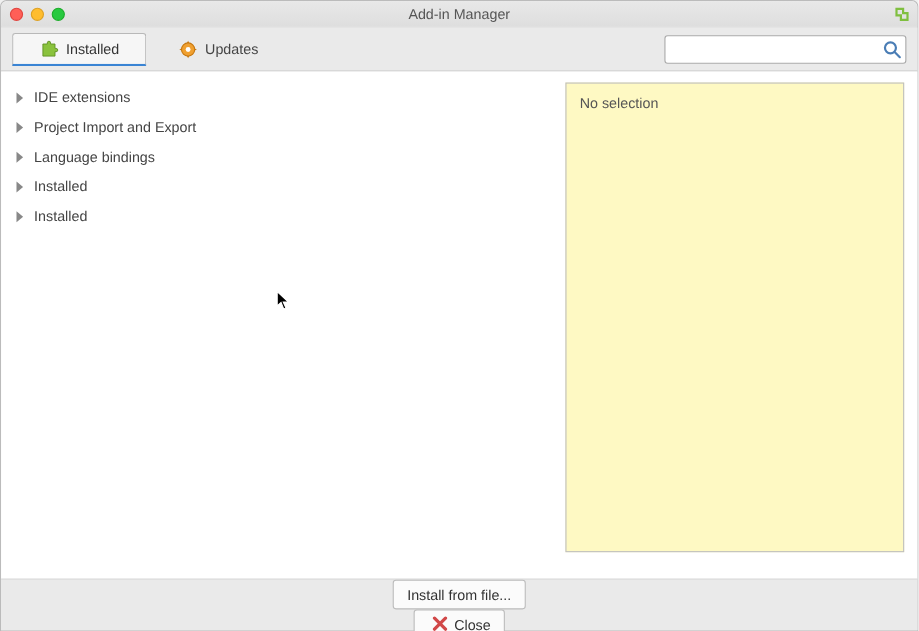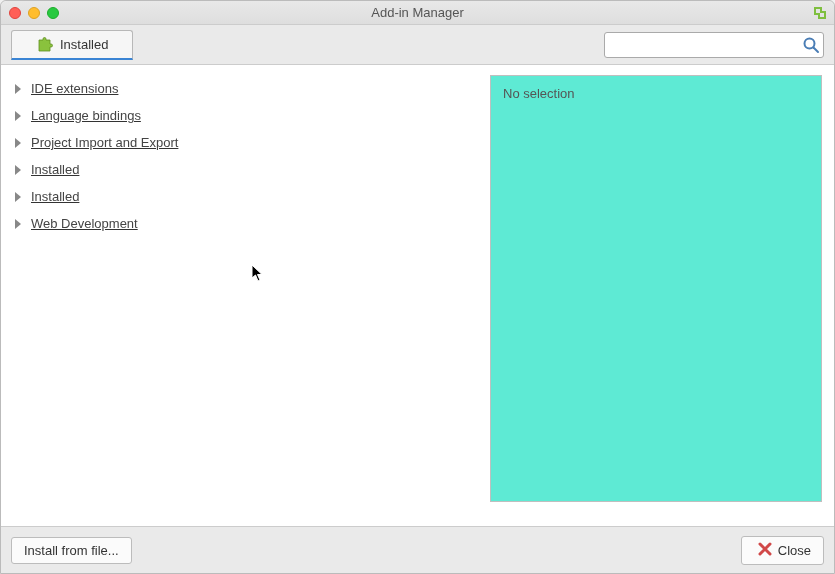--- a/index.html
+++ b/index.html
@@ -110,52 +110,52 @@
 .content {
   flex: 1;
   display: flex;
   background: #fff;
   border-bottom: 1px solid #ccc;
 }
 .tree {
   flex: 1;
   padding: 10px 8px;
   overflow: auto;
-  text-decoration: underline;
 }
 .tree-item {
   display: flex;
   align-items: center;
   gap: 10px;
   padding: 6px 6px;
   cursor: pointer;
   color: #444;
   font-size: 13px;
 }
 .chev {
   width: 0; height: 0;
   border-top: 5px solid transparent;
   border-bottom: 5px solid transparent;
   border-left: 6px solid #888;
 }
 .details {
-  width: 332px;
+  width: 308px;
   margin: 10px 12px 24px 4px;
   border: 1px solid #bfbfbf;
-  background: #5eead4;
+  background: #fef9c3;
   padding: 10px 12px;
   color: #555;
   font-size: 13px;
 }
 .footer {
   height: 46px;
   background: #eaeaea;
   display: flex;
   align-items: center;
   padding: 0 10px;
+  flex-direction: column;
 }
 .btn {
   background: #fbfbfb;
   border: 1px solid #bcbcbc;
   border-radius: 3px;
   padding: 5px 12px;
   font-size: 13px;
   cursor: pointer;
   color: #333;
   display: inline-flex;
@@ -192,20 +192,30 @@
   </div>
 
   <div class="toolbar">
     <div class="tab active">
       <span class="icon">
         <svg viewBox="0 0 18 18" width="18" height="18">
             <path d="M3 5 h4 v-1 a1.5 1.5 0 0 1 3 0 v1 h4 v4 h1 a1.5 1.5 0 0 1 0 3 h-1 v4 h-11 z" fill="#8ac23d" stroke="#5f8f20" stroke-width="0.8"></path>
           </svg>
       </span>
       <span>Installed</span>
+    </div>
+    <div class="tab">
+      <span class="icon">
+        <svg viewBox="0 0 18 18" width="18" height="18">
+            <circle cx="9" cy="9" r="6" fill="#f0a030" stroke="#c77810" stroke-width="1"></circle>
+            <circle cx="9" cy="9" r="2.2" fill="#fff"></circle>
+            <path d="M9 1 l1 2 l-2 0 z M9 17 l-1 -2 l2 0 z M1 9 l2 -1 l0 2 z M17 9 l-2 1 l0 -2 z" fill="#c77810"></path>
+          </svg>
+      </span>
+      <span>Updates</span>
     </div>
     <div class="spacer"></div>
     <div class="search-wrap">
       <input class="search-input" type="text" placeholder="" style="">
       <span class="mag">
         <svg viewBox="0 0 18 18" width="18" height="18">
             <circle cx="7.5" cy="7.5" r="5" fill="none" stroke="#4a7db5" stroke-width="2"></circle>
             <line x1="11.5" y1="11.5" x2="16" y2="16" stroke="#4a7db5" stroke-width="2" stroke-linecap="round"></line>
           </svg>
       </span>
@@ -213,37 +223,33 @@
   </div>
 
   <div class="content">
     <div class="tree">
       <div class="tree-item">
         <span class="chev"></span>
         <span>IDE extensions</span>
       </div>
       <div class="tree-item">
         <span class="chev"></span>
+        <span>Project Import and Export</span>
+      </div>
+      <div class="tree-item">
+        <span class="chev"></span>
         <span>Language bindings</span>
       </div>
       <div class="tree-item">
         <span class="chev"></span>
-        <span>Project Import and Export</span>
-      </div>
-      <div class="tree-item">
-        <span class="chev"></span>
         <span>Installed</span>
       </div>
       <div class="tree-item">
         <span class="chev"></span>
         <span>Installed</span>
-      </div>
-      <div class="tree-item">
-        <span class="chev"></span>
-        <span>Web Development</span>
       </div>
     </div>
     <div class="details">
       <span>No selection</span>
     </div>
   </div>
 
   <div class="footer">
     <button class="btn">
       <span>Install from file...</span>

